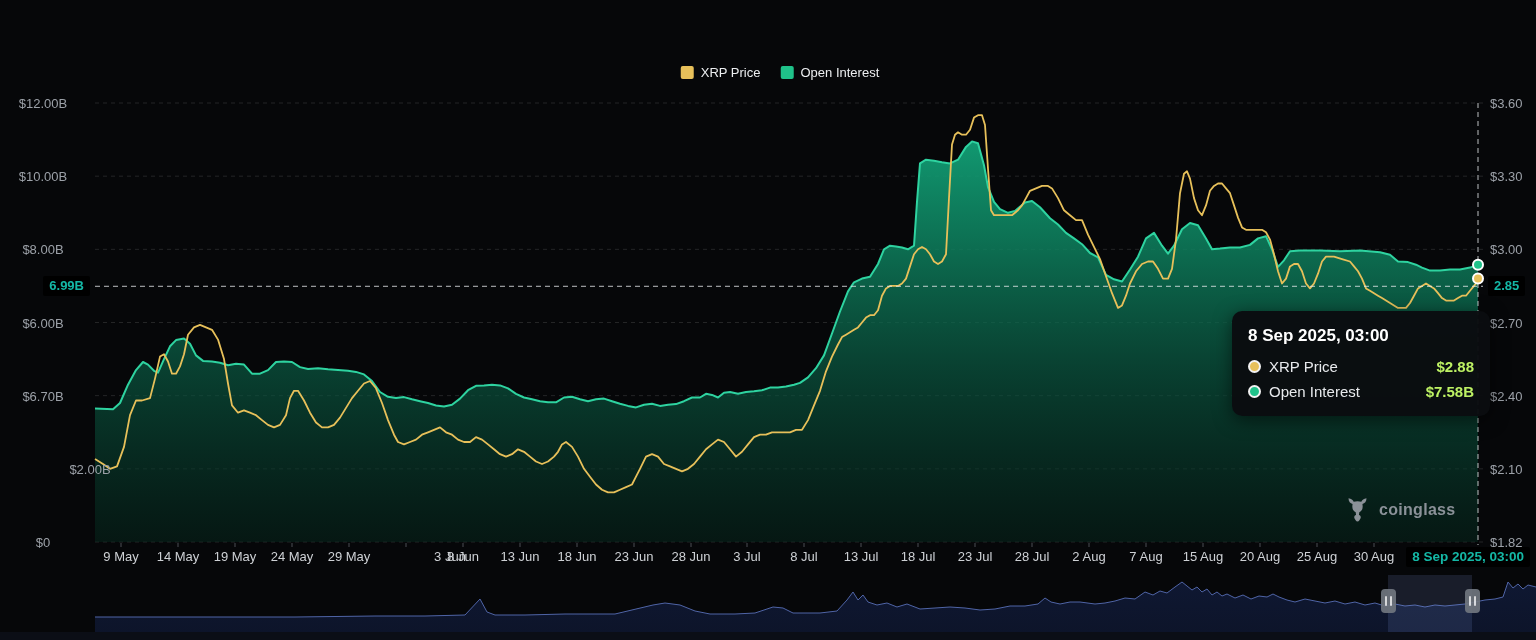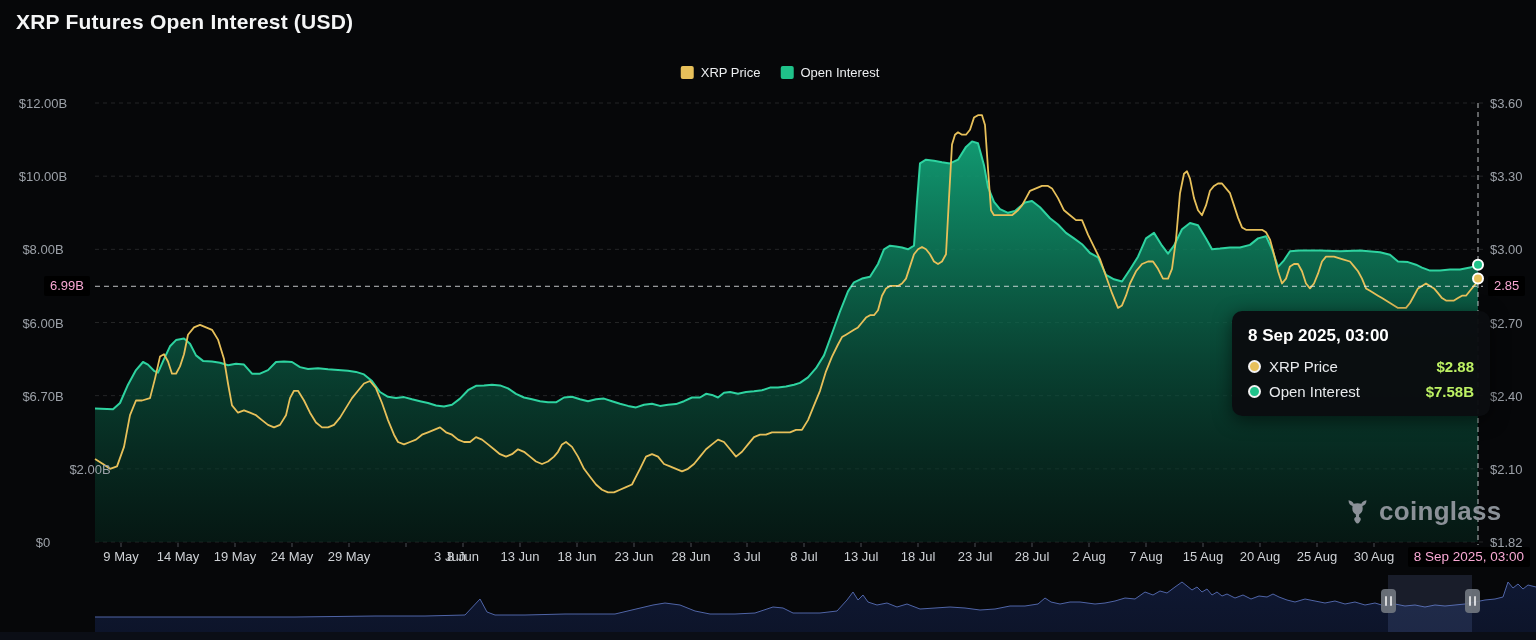--- a/index.html
+++ b/index.html
@@ -8,33 +8,33 @@
   #app{position:absolute;inset:0;width:1536px;height:640px;}
   .title{position:absolute;left:16px;top:10px;font-size:21px;font-weight:700;color:#f4f5f6;letter-spacing:.2px;}
   .legend{position:absolute;top:65px;left:780px;transform:translateX(-50%);display:flex;gap:20px;align-items:center;}
   .lg{display:flex;align-items:center;gap:7px;font-size:13px;color:#eceef0;cursor:pointer;}
   .sw{width:13px;height:13px;border-radius:2px;display:inline-block;}
   #chart-svg{position:absolute;left:0;top:0;}
   .ylab{position:absolute;font-size:13px;color:#9ca1a8;transform:translateY(-50%);white-space:nowrap;}
   .ylab-l{left:0;width:86px;text-align:center;}
   .ylab-r{left:1490px;text-align:left;}
   .xlab{position:absolute;top:549px;font-size:13px;color:#ced1d5;transform:translateX(-50%);white-space:nowrap;}
-  .badge{position:absolute;background:#000;color:#f9a8d4;font-weight:400;font-size:13px;line-height:16px;padding:2px 6px;border-radius:2px;white-space:nowrap;}
+  .badge{position:absolute;background:#000;color:#14b8a6;font-weight:700;font-size:13px;line-height:16px;padding:2px 6px;border-radius:2px;white-space:nowrap;}
   #badge-oi{right:1446px;}
   #badge-price{left:1488px;}
   #badge-date{right:6px;top:547px;font-size:13.5px;}
   .tooltip{position:absolute;left:1232px;top:311px;width:226px;background:rgba(10,12,16,.97);
            border-radius:10px;padding:15px 16px 16px;box-shadow:0 4px 18px rgba(0,0,0,.55);}
   .tt-title{font-size:17px;font-weight:700;margin-bottom:12px;color:#fff;}
   .tt-row{display:flex;align-items:center;font-size:15px;margin-top:8px;}
   .tt-dot{width:9px;height:9px;border-radius:50%;border:2px solid #f2f2f2;margin-right:8px;flex:none;}
   .tt-label{color:#e8eaed;}
   .tt-val{margin-left:auto;font-weight:700;color:#bef264;text-align:center;}
   .watermark{position:absolute;left:1344px;top:496px;display:flex;align-items:center;gap:8px;
-             color:#8b9198;font-size:26px;font-weight:700;letter-spacing:.3px;}
+             color:#8b9198;font-size:16px;font-weight:700;letter-spacing:.3px;}
   .handle{position:absolute;top:589px;width:15px;height:24px;background:#70767f;border-radius:4px;
           display:flex;align-items:center;justify-content:center;gap:3px;opacity:.92;cursor:ew-resize;}
   .handle i{width:2px;height:10px;background:#e8e9eb;border-radius:1px;display:block;}
 </style>
 </head>
 <body>
 
 <div id="app">
 
   <svg id="chart-svg" width="1536" height="640" viewBox="0 0 1536 640">
@@ -86,21 +86,20 @@
       <line x1="95" x2="1483" y1="286.2825" y2="286.2825" stroke="rgba(235,237,240,0.8)" stroke-dasharray="5 4" stroke-width="1"></line>
       <line x1="1478" x2="1478" y1="103" y2="545" stroke="rgba(235,237,240,0.8)" stroke-dasharray="5 4" stroke-width="1"></line>
       <rect x="0" y="632" width="1536" height="8" fill="#0b0e16"></rect>
       <path d="M95,617L195,617L295,617L375,616L425,616L465,615L480,599L487,612L495,615L525,615L565,614L615,614L653,605L665,603L680,605L695,611L710,614L735,614L755,613L773,607L783,608L793,613L820,613L837,611L847,600L853,592L858,600L863,595L868,602L877,605L887,603L897,607L907,604L920,609L935,608L950,607L965,608L980,610L995,609L1010,606L1025,606L1038,604L1045,598L1051,602L1060,604L1070,602L1080,602L1095,604L1105,603L1115,601L1125,598L1135,599L1145,592L1153,595L1160,591L1167,593L1175,587L1182,582L1187,586L1192,590L1197,587L1202,592L1207,589L1212,595L1217,592L1222,596L1227,594L1235,598L1243,595L1251,599L1259,596L1267,597L1273,594L1279,597L1287,600L1295,602L1305,599L1315,601L1325,603L1335,601L1345,604L1355,602L1365,605L1375,603L1385,606L1395,604L1405,606L1415,605L1425,607L1435,605L1445,606L1455,605L1465,604L1475,602L1485,600L1495,599L1503,597L1508,582L1513,588L1518,584L1523,589L1528,585L1536,587L1536,632L95,632Z" fill="url(#gNav)"></path>
       <path d="M95,617L195,617L295,617L375,616L425,616L465,615L480,599L487,612L495,615L525,615L565,614L615,614L653,605L665,603L680,605L695,611L710,614L735,614L755,613L773,607L783,608L793,613L820,613L837,611L847,600L853,592L858,600L863,595L868,602L877,605L887,603L897,607L907,604L920,609L935,608L950,607L965,608L980,610L995,609L1010,606L1025,606L1038,604L1045,598L1051,602L1060,604L1070,602L1080,602L1095,604L1105,603L1115,601L1125,598L1135,599L1145,592L1153,595L1160,591L1167,593L1175,587L1182,582L1187,586L1192,590L1197,587L1202,592L1207,589L1212,595L1217,592L1222,596L1227,594L1235,598L1243,595L1251,599L1259,596L1267,597L1273,594L1279,597L1287,600L1295,602L1305,599L1315,601L1325,603L1335,601L1345,604L1355,602L1365,605L1375,603L1385,606L1395,604L1405,606L1415,605L1425,607L1435,605L1445,606L1455,605L1465,604L1475,602L1485,600L1495,599L1503,597L1508,582L1513,588L1518,584L1523,589L1528,585L1536,587" fill="none" stroke="#4f64a6" stroke-width="1"></path>
       <rect x="1388" y="575" width="84" height="57" fill="rgba(125,150,220,0.16)"></rect>
       <circle cx="1478" cy="264.6983333333333" r="5" fill="#1fc28a" stroke="#fff" stroke-width="2"></circle>
       <circle cx="1478" cy="278.6000000000001" r="5" fill="#e7c05a" stroke="#fff" stroke-width="2"></circle>
     </svg>
 
-  <div class="title">XRP Futures Open Interest (USD)</div>
 
   <div class="legend">
     <span class="lg">
       <i class="sw" style="background: rgb(231, 192, 90);"></i>
       <span>XRP Price</span>
     </span>
     <span class="lg">
       <i class="sw" style="background: rgb(31, 194, 138);"></i>
       <span>Open Interest</span>
     </span>

